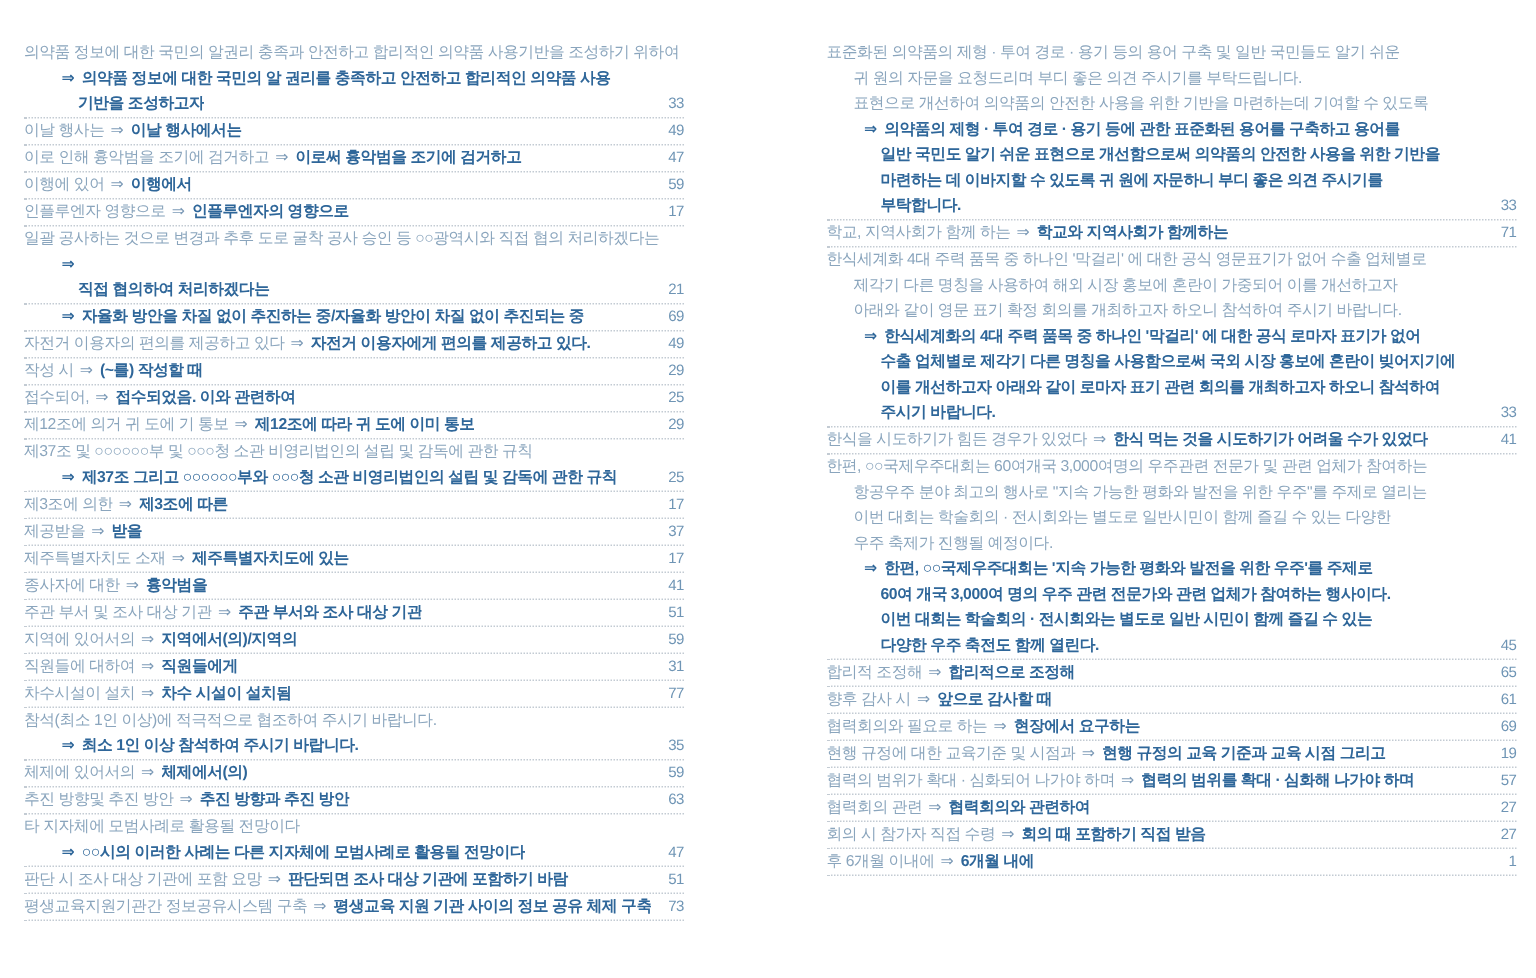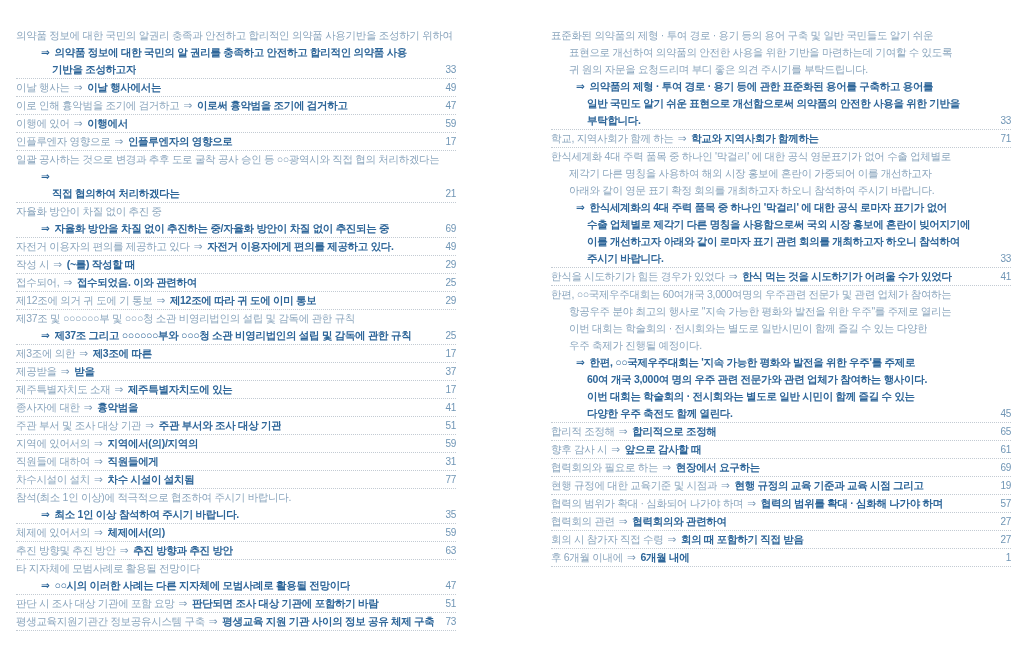--- a/index.html
+++ b/index.html
@@ -88,23 +88,20 @@
         </div>
         <div class="line k-arrow">
           <span class="arrow bold">⇒</span>
         </div>
         <div class="line k-boldcont">
           <span class="txt bold">직접 협의하여 처리하겠다는</span>
           <span class="page-num">21</span>
         </div>
       </div>
       <div class="entry">
-        <div class="line k-src">
-          <span class="txt reg">자율화 방안이 차질 없이 추진 중</span>
-        </div>
         <div class="line k-arrow">
           <span class="arrow bold">⇒</span>
           <span class="txt bold">자율화 방안을 차질 없이 추진하는 중/자율화 방안이 차질 없이 추진되는 중</span>
           <span class="page-num">69</span>
         </div>
       </div>
       <div class="entry">
         <div class="line k-inline">
           <span class="txt reg">자전거 이용자의 편의를 제공하고 있다</span>
           <span class="arrow reg">⇒</span>
@@ -262,31 +259,34 @@
           <span class="page-num">73</span>
         </div>
       </div>
     </div>
   <div class="col col-right">
       <div class="entry">
         <div class="line k-src">
           <span class="txt reg">표준화된 의약품의 제형 · 투여 경로 · 용기 등의 용어 구축 및 일반 국민들도 알기 쉬운</span>
         </div>
         <div class="line k-srccont">
+          <span class="txt reg">귀 원의 자문을 요청드리며 부디 좋은 의견 주시기를 부탁드립니다.</span>
+        </div>
+        <div class="line k-srccont">
           <span class="txt reg">표현으로 개선하여 의약품의 안전한 사용을 위한 기반을 마련하는데 기여할 수 있도록</span>
         </div>
-        <div class="line k-srccont">
-          <span class="txt reg">귀 원의 자문을 요청드리며 부디 좋은 의견 주시기를 부탁드립니다.</span>
-        </div>
         <div class="line k-arrow">
           <span class="arrow bold">⇒</span>
           <span class="txt bold">의약품의 제형 · 투여 경로 · 용기 등에 관한 표준화된 용어를 구축하고 용어를</span>
         </div>
         <div class="line k-boldcont">
           <span class="txt bold">일반 국민도 알기 쉬운 표현으로 개선함으로써 의약품의 안전한 사용을 위한 기반을</span>
+        </div>
+        <div class="line k-boldcont">
+          <span class="txt bold">마련하는 데 이바지할 수 있도록 귀 원에 자문하니 부디 좋은 의견 주시기를</span>
         </div>
         <div class="line k-boldcont">
           <span class="txt bold">부탁합니다.</span>
           <span class="page-num">33</span>
         </div>
       </div>
       <div class="entry">
         <div class="line k-inline">
           <span class="txt reg">학교, 지역사회가 함께 하는</span>
           <span class="arrow reg">⇒</span>

